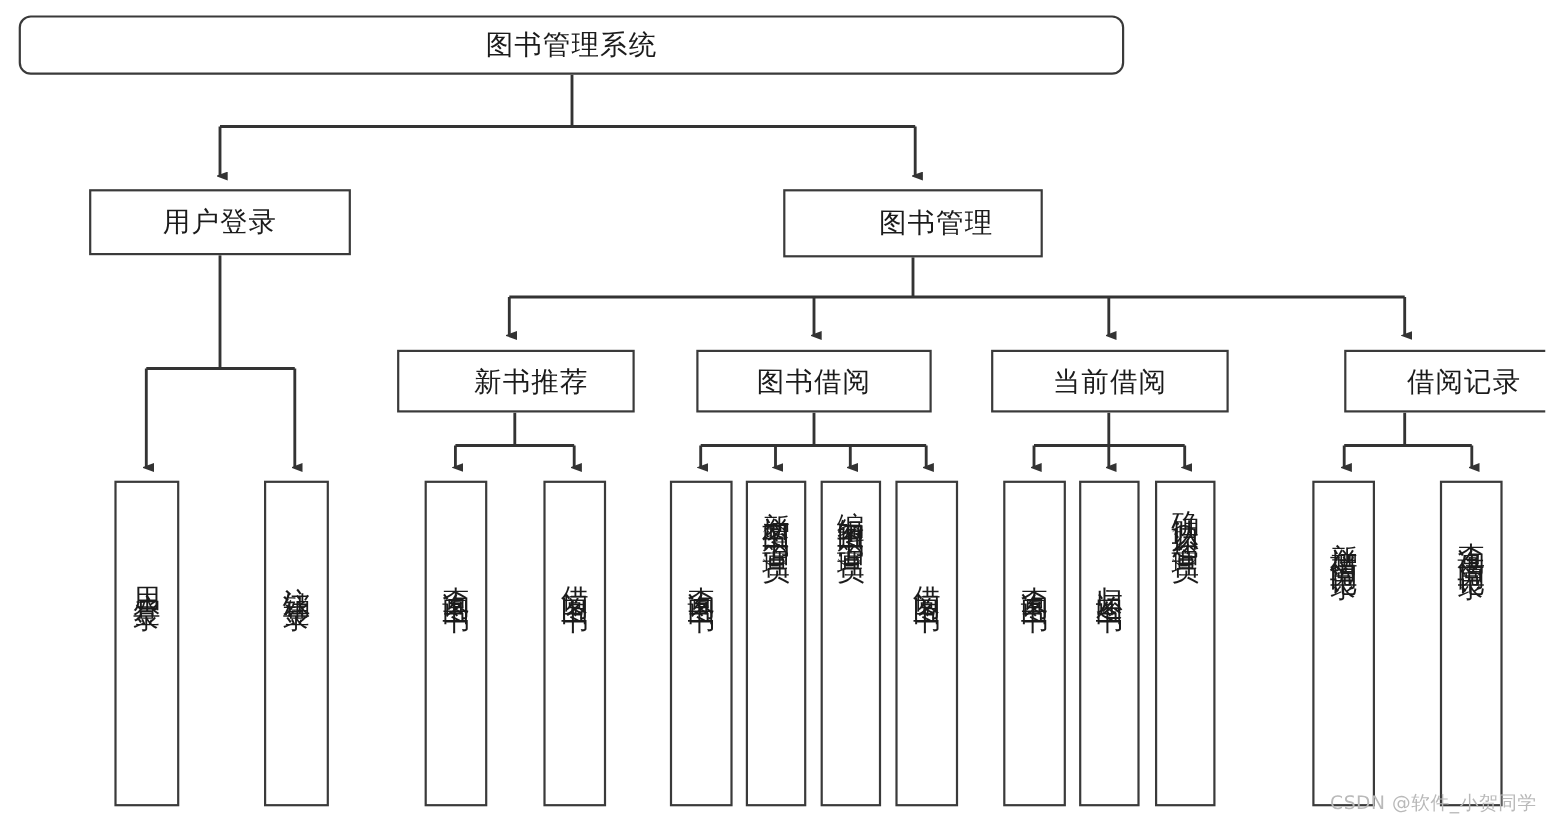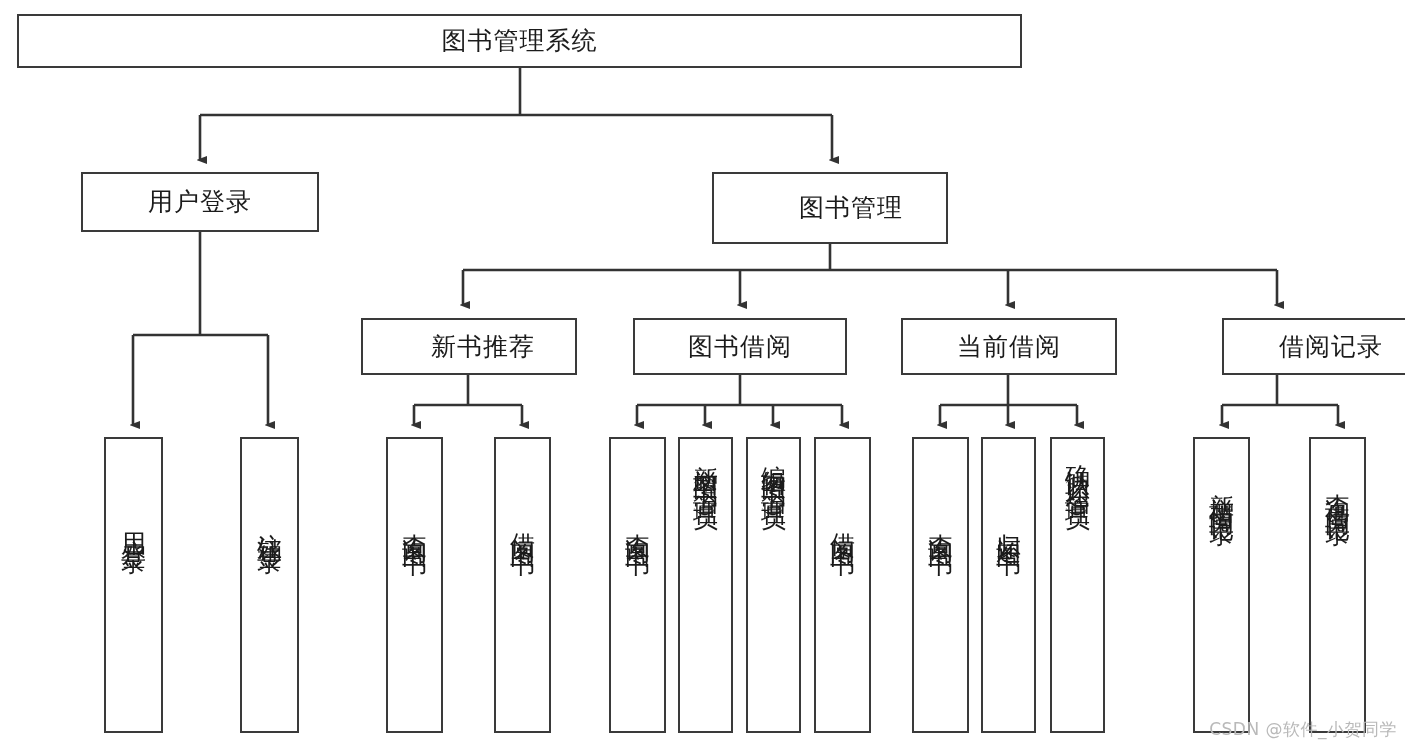--- a/index.html
+++ b/index.html
@@ -118,28 +118,28 @@
       <path d="M1008,405 L1008,425" marker-end="url(#arrow)"></path>
       <path d="M1077,405 L1077,425" marker-end="url(#arrow)"></path>
 
       <path d="M1277,375 L1277,405"></path>
       <path d="M1222,405 L1338,405"></path>
       <path d="M1222,405 L1222,425" marker-end="url(#arrow)"></path>
       <path d="M1338,405 L1338,425" marker-end="url(#arrow)"></path>
     </g>
   </svg>
 
-  <div class="node node-h node-root" style="left:17px; top:14px; width:1005px; height:54px;">
+  <div class="node node-h node-root" style="left:17px; top:14px; width:1005px; height:54px;border-radius:11px;">
     <span class="node-label">图书管理系统</span>
   </div>
 
   <div class="node node-h" style="left:81px; top:172px; width:238px; height:60px;">
     <span class="node-label">用户登录</span>
   </div>
-  <div class="node node-h" style="left:712px; top:172px; width:236px; height:72px;padding-left:42px;">
+  <div class="node node-h" style="left:712px; top:172px; width:236px; height:62px;padding-left:42px;">
     <span class="node-label">图书管理</span>
   </div>
 
   <div class="node node-h" style="left:361px; top:318px; width:216px; height:57px;padding-left:28px;">
     <span class="node-label">新书推荐</span>
   </div>
   <div class="node node-h" style="left:901px; top:318px; width:216px; height:57px;">
     <span class="node-label">当前借阅</span>
   </div>
   <div class="node node-h" style="left:633px; top:318px; width:214px; height:57px;">

